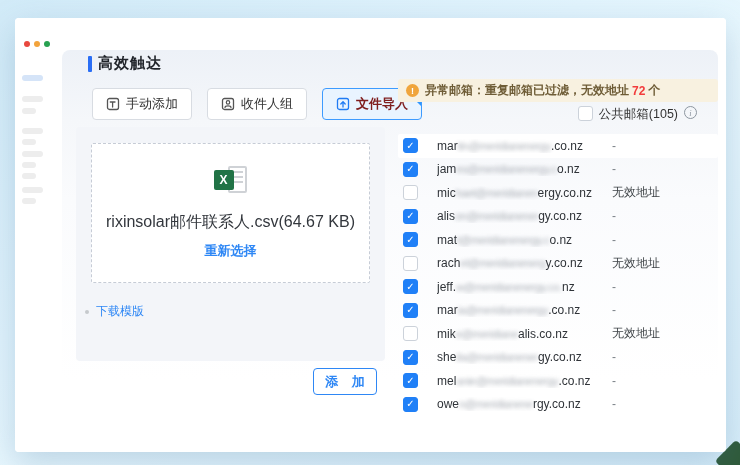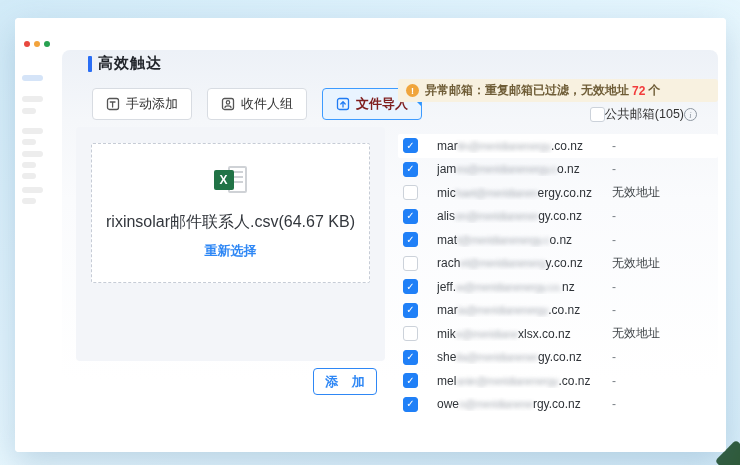--- a/index.html
+++ b/index.html
@@ -53,21 +53,21 @@
   
   .warnbar { position:absolute; left:336px; top:29px; width:320px; height:23px;
     background:#f8f1e0; border-radius:3px; display:flex; align-items:center; padding:0 8px;
     font-size:12px; font-weight:600; color:#6e5c36; white-space:nowrap; }
   .warn-icon { width:13px; height:13px; border-radius:50%; background:#f0a53c; color:#fff;
     font-size:9px; font-weight:bold; display:inline-flex; align-items:center; justify-content:center;
     margin-right:6px; flex:0 0 auto; }
   .warn-count { color:#f23c3c; margin:0 3px; }
 
   
-  .public-row { position:absolute; top:56px; right:21px; display:flex; align-items:center; }
+  .public-row { position:absolute; top:56px; right:21px; display:flex; gap:6px; }
   .public-label { font-size:12.5px; color:#333; font-weight:500; }
   .info-icon { width:13px; height:13px; border-radius:50%; border:1px solid #8d96a0;
     color:#8d96a0; font-size:8.5px; display:inline-flex; align-items:center; justify-content:center;
     font-family:"Liberation Serif",serif; font-style:italic; cursor:pointer; }
 
   
   .cb { width:15px; height:15px; border-radius:3px; border:1px solid #ccd2da; background:#fff;
     display:inline-flex; align-items:center; justify-content:center; cursor:pointer; flex:0 0 auto; }
   .cb.checked { background:#2080f7; border-color:#2080f7; }
   .cb.checked::after { content:"✓"; color:#fff; font-size:10px; font-weight:bold; line-height:1; }
@@ -192,20 +192,24 @@
                 <i></i>
                 <i></i>
                 <i></i>
               </span>
             <span class="excel-x">X</span>
           </span>
           <div class="filename">rixinsolar邮件联系人.csv(64.67 KB)</div>
           <div class="reselect">重新选择</div>
         </div>
         <div class="tips">
+          <div class="tip-row">
+            <span class="tip-dot"></span>
+            <span class="tip-link">下载模版</span>
+          </div>
         </div>
       </div>
 
       <button class="add-btn">添 加</button>
 
       <div class="email-list">
         <div class="list-row hl">
           <span class="cb checked"></span>
           <span class="row-email"><span>mar</span><span class="row-blur">tin@meridianenergy</span><span>.co.nz</span></span>
           <span class="row-status">-</span>
@@ -240,21 +244,21 @@
           <span class="row-email"><span>jeff.</span><span class="row-blur">w@meridianenergy.co.</span><span>nz</span></span>
           <span class="row-status">-</span>
         </div>
         <div class="list-row">
           <span class="cb checked"></span>
           <span class="row-email"><span>mar</span><span class="row-blur">ia@meridianenergy</span><span>.co.nz</span></span>
           <span class="row-status">-</span>
         </div>
         <div class="list-row">
           <span class="cb"></span>
-          <span class="row-email"><span>mik</span><span class="row-blur">e@meridiane</span><span>xlsx.co.nz</span></span>
+          <span class="row-email"><span>mik</span><span class="row-blur">e@meridiane</span><span>alis.co.nz</span></span>
           <span class="row-status invalid">无效地址</span>
         </div>
         <div class="list-row">
           <span class="cb checked"></span>
           <span class="row-email"><span>she</span><span class="row-blur">ila@meridianener</span><span>gy.co.nz</span></span>
           <span class="row-status">-</span>
         </div>
         <div class="list-row">
           <span class="cb checked"></span>
           <span class="row-email"><span>mel</span><span class="row-blur">anie@meridianenergy</span><span>.co.nz</span></span>

